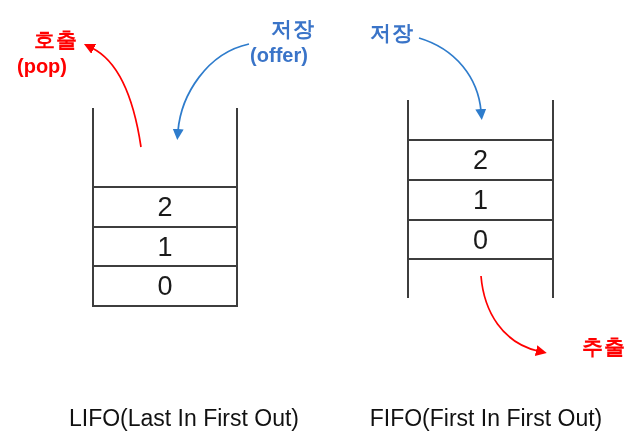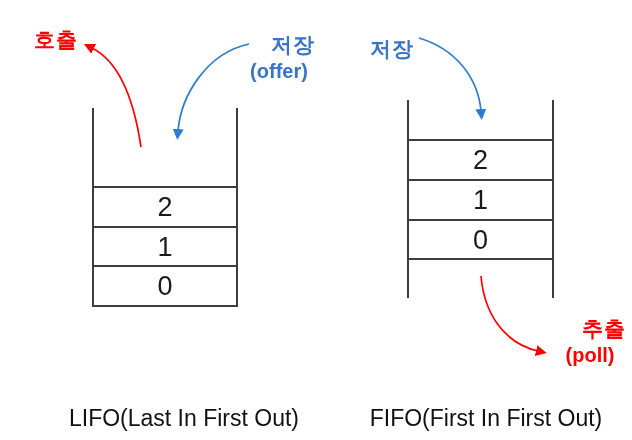--- a/index.html
+++ b/index.html
@@ -22,26 +22,26 @@
     font-size: 21px;
     line-height: 27px;
     letter-spacing: 1px;
     text-align: right;
   }
   .label-group .en {
     font-size: 20px;
     line-height: 27px;
   }
   .red-label  { color: #ff0000; }
-  .blue-label { color: #3a74c8; margin-top: 16px; }
+  .blue-label { color: #3a74c8; }
 
   .pop-group   { left: 6px;   top: 26px;  width: 72px; }
   .push-group  { left: 243px; top: 15px;  width: 72px; }
   .offer-group { left: 342px; top: 19px;  width: 72px; }
-  .poll-group  { left: 554px; top: 315px; width: 72px; }
+  .poll-group  { left: 554px; top: 333px; width: 72px; }
 
   .cell-num {
     position: absolute;
     text-align: center;
     font-size: 27px;
     color: #1a1a1a;
   }
   .s-cell { left: 94px;  width: 142px; }
   .q-cell { left: 409px; width: 143px; }
   .s-c2 { top: 188px; height: 39px; line-height: 39px; }
@@ -82,34 +82,34 @@
     <path d="M408,140 H553 M408,180 H553 M408,220 H553 M408,259 H553" fill="none" stroke="#3d3d3d" stroke-width="1.8"></path>
 
     <path d="M141,147 C134,100 120,62 92,48" fill="none" stroke="#ff0000" stroke-width="1.7" marker-end="url(#head-red)"></path>
     <path d="M249,44 C207,53 181,95 178,131" fill="none" stroke="#2e7ccc" stroke-width="1.7" marker-end="url(#head-blue)"></path>
     <path d="M419,38 C456,49 478,78 481,111" fill="none" stroke="#2e7ccc" stroke-width="1.7" marker-end="url(#head-blue)"></path>
     <path d="M481,276 C484,312 503,343 538,351" fill="none" stroke="#ff0000" stroke-width="1.7" marker-end="url(#head-red)"></path>
   </svg>
 
   <div class="label-group red-label pop-group">
     <div class="ko">호출</div>
+    <div class="en">(pop)</div>
   </div>
 
   <div class="label-group blue-label push-group">
     <div class="ko">저장</div>
     <div class="en">(offer)</div>
   </div>
 
   <div class="label-group blue-label offer-group">
     <div class="ko">저장</div>
   </div>
 
   <div class="label-group red-label poll-group">
     <div class="ko">추출</div>
-    <div class="en">(poll)</div>
   </div>
 
   <div class="cell-num s-cell s-c2">2</div>
   <div class="cell-num s-cell s-c1">1</div>
   <div class="cell-num s-cell s-c0">0</div>
 
   <div class="cell-num q-cell q-c2">2</div>
   <div class="cell-num q-cell q-c1">1</div>
   <div class="cell-num q-cell q-c0">0</div>
 

